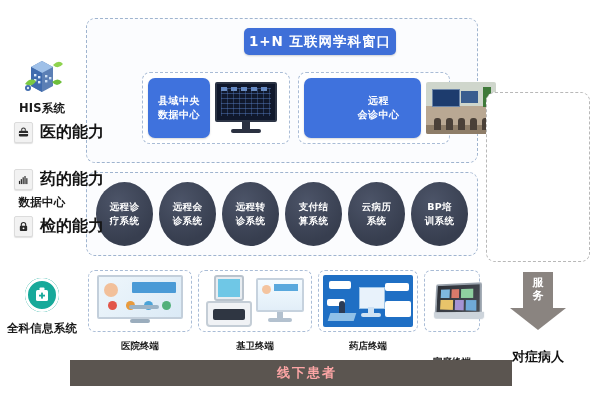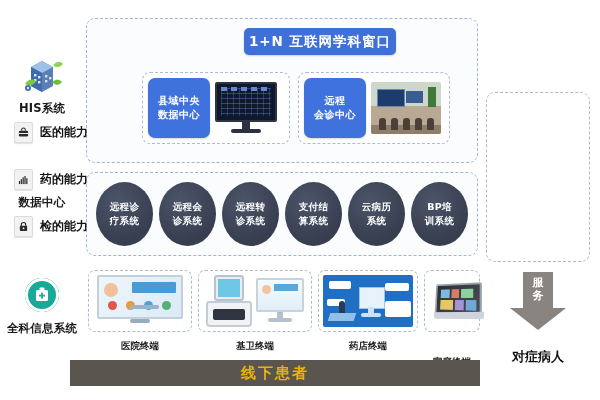--- a/index.html
+++ b/index.html
@@ -146,44 +146,44 @@
     background:linear-gradient(135deg,#2b2f36,#4a4f57);
     border:2px solid #9aa3ad;border-radius:2px;box-sizing:border-box;
     transform:perspective(90px) rotateY(-16deg) rotateX(6deg);overflow:hidden;
   }
   .tab .t{position:absolute;background:#d7dde4;}
   .tab .kb{position:absolute;left:2px;top:33px;width:52px;height:7px;background:#cdd4db;
     border-radius:0 0 3px 3px;transform:perspective(90px) rotateY(-16deg);}
 
   
   .dark-bar{
-    position:absolute;background:#5b5550;color:#eab308;
+    position:absolute;background:#5b5550;color:#fca5a5;
     display:flex;align-items:center;justify-content:center;
-    font-size:15px;font-weight:bold;letter-spacing:2px;
+    font-size:13px;font-weight:bold;letter-spacing:2px;padding-left:32px;
   }
 
   
   .cap-header{
     position:absolute;background:#7d7772;color:#ffffff;
     display:flex;align-items:center;justify-content:center;
     font-size:12.5px;font-weight:bold;letter-spacing:.5px;
   }
   .cap-box{
     position:absolute;border:1.3px dashed #b8b8b8;border-radius:9px;
     background:#ffffff;box-sizing:border-box;
   }
   .cap-item{
     position:absolute;display:flex;align-items:center;gap:7px;left:14px;
   }
   .cap-ico{
     width:17px;height:19px;border-radius:2px;background:#f2f2f2;
     border:1px solid #dcdcdc;display:flex;align-items:center;justify-content:center;
     box-shadow:0 1px 1px rgba(0,0,0,.12);flex:0 0 auto;
   }
-  .cap-text{font-size:12px;font-weight:bold;color:#141414;white-space:nowrap;}
+  .cap-text{font-size:16px;font-weight:bold;color:#141414;white-space:nowrap;}
 
   .arrow-wrap{position:absolute;width:56px;}
   .arrow-shaft{
     width:30px;height:36px;background:#8a8480;margin:0 auto;
     display:flex;flex-direction:column;align-items:center;justify-content:center;
   }
   .arrow-head{
     width:0;height:0;border-left:28px solid transparent;border-right:28px solid transparent;
     border-top:22px solid #8a8480;margin:0 auto;
   }
@@ -261,21 +261,21 @@
       <div class="scr">
           <div class="hdr"></div>
           <div class="grid"></div>
         </div>
       <div class="neck"></div>
         <div class="base"></div>
     </div>
   </div>
 
   <div class="subcard" style="left:298px;top:72px;width:152px;height:72px;">
-    <div class="blue-chip" style="width:62px;height:60px;">
+    <div class="blue-chip" style="width:85px;height:60px;padding-left:32px;">
       <span>远程</span>
       <span>会诊中心</span>
     </div>
     <div class="photo-room">
       <div class="green"></div>
       <div class="wallscr"></div>
       <div class="wallscr2"></div>
       <div class="desk"></div>
       <div class="pp" style="left:8px;"></div>
       <div class="pp" style="left:20px;"></div>

